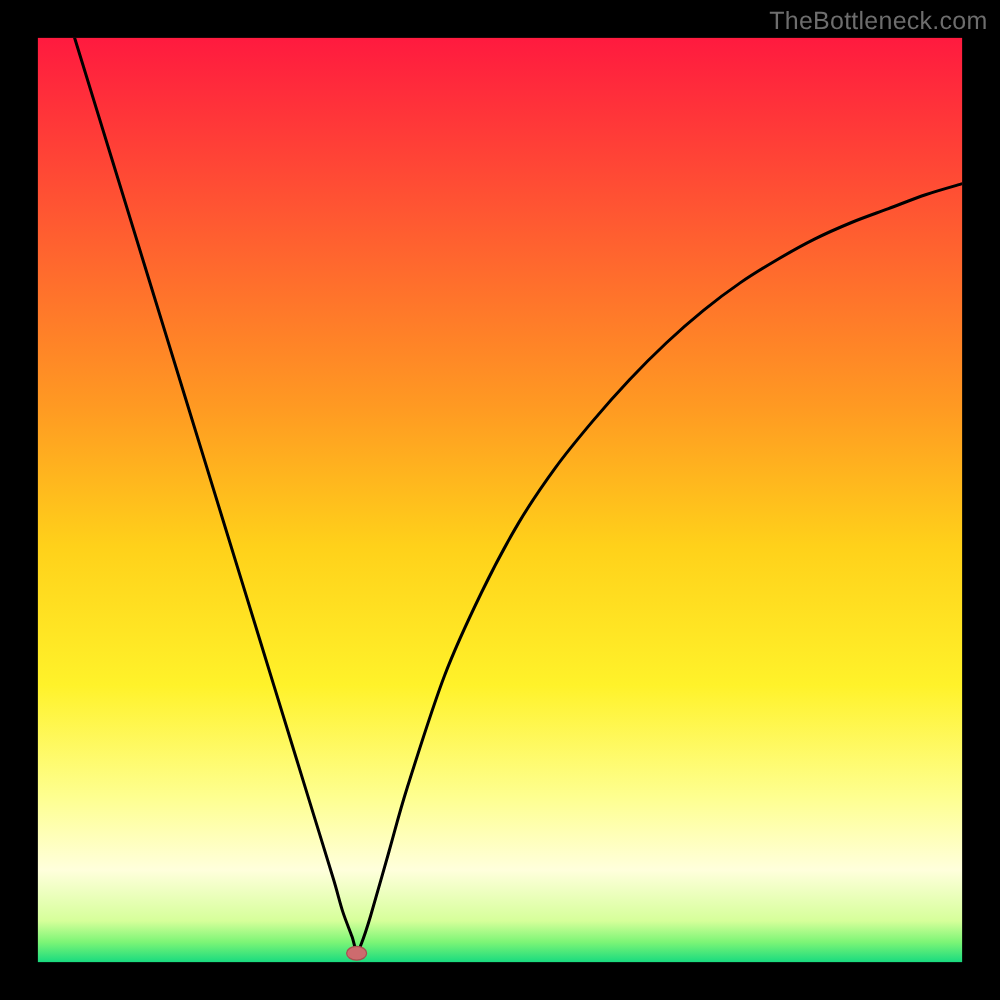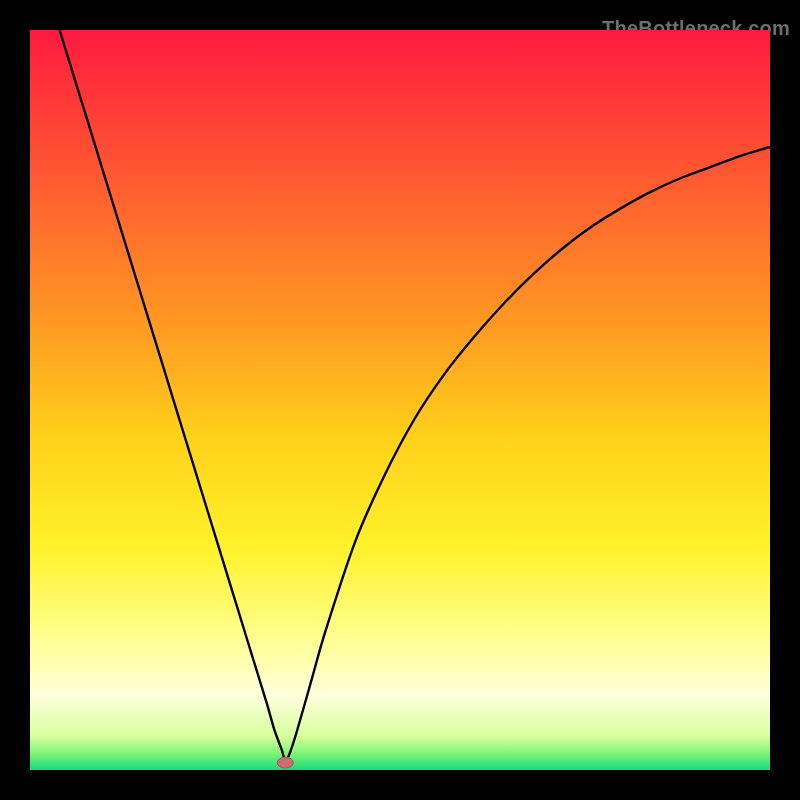--- a/index.html
+++ b/index.html
@@ -19,25 +19,25 @@
   .plot {
     position: absolute;
     left: 30px;
     top: 30px;
     width: 740px;
     height: 740px;
     overflow: hidden;
   }
   .watermark {
     position: absolute;
-    top: 17px;
+    top: 6px;
     right: 10px;
     color: #6d6d6d;
     font-size: 20px;
-    font-weight: 700;
+    font-weight: 400;
     letter-spacing: 0.2px;
     user-select: none;
   }
   svg { display: block; }
 </style>
 </head>
 <body>
 
 <div class="frame">
   <div class="watermark">TheBottleneck.com</div>

